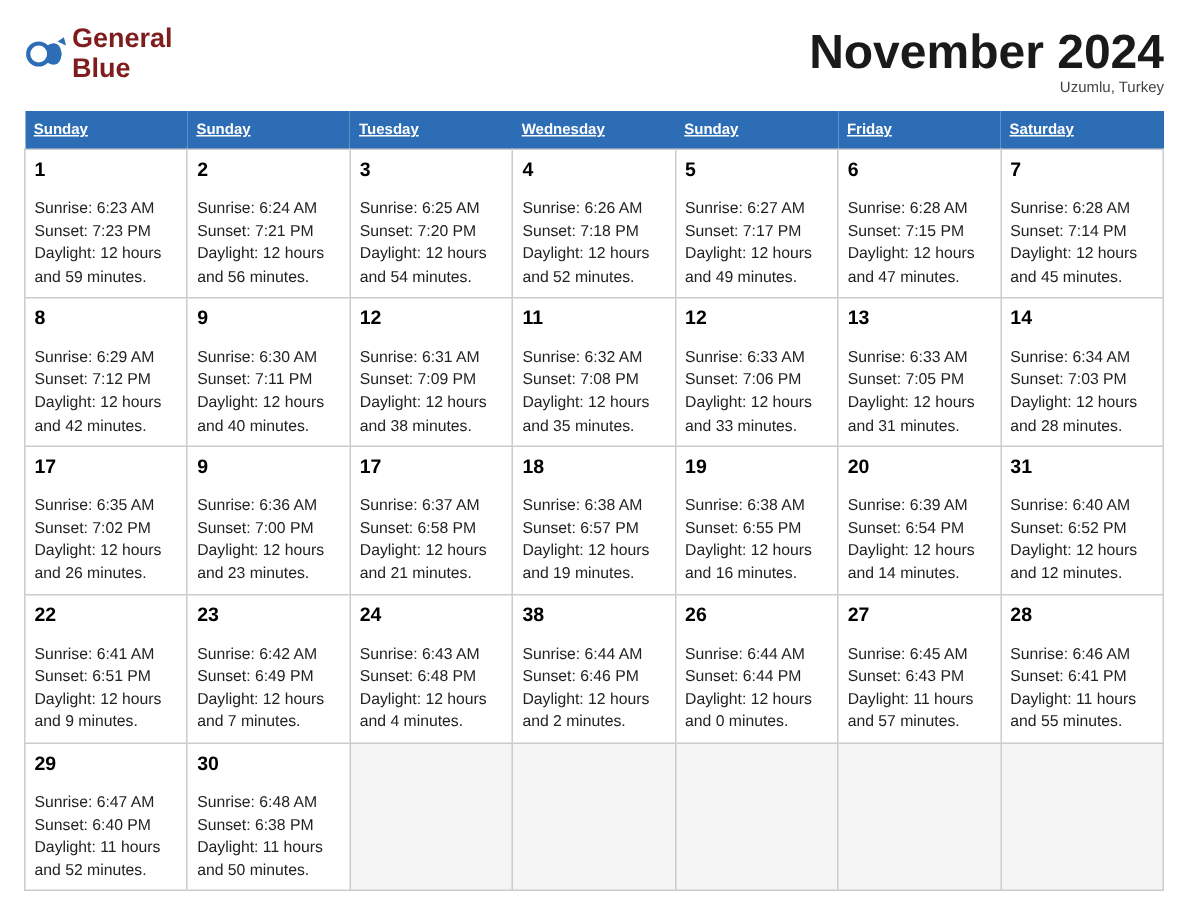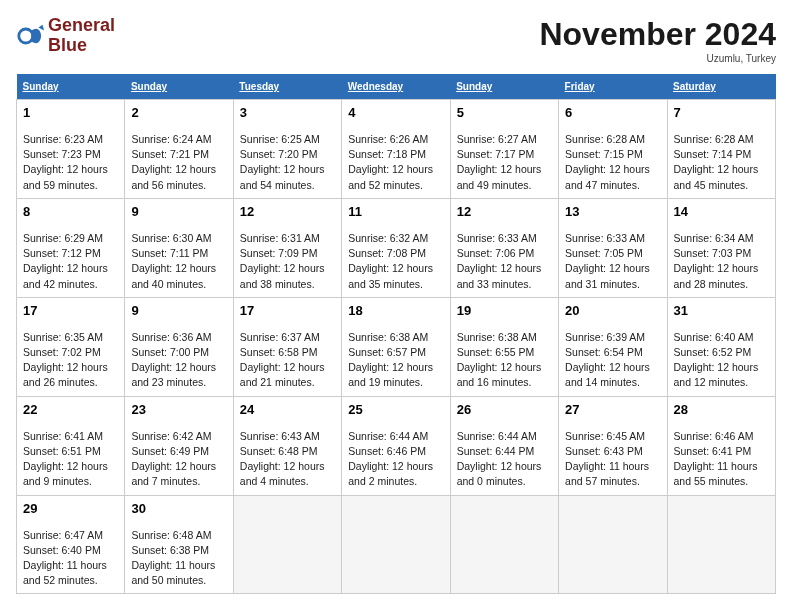--- a/index.html
+++ b/index.html
@@ -211,21 +211,21 @@
         </td>
         <td>
           <span class="day-num">23</span>
           <div class="day-info">Sunrise: 6:42 AM<br>Sunset: 6:49 PM<br>Daylight: 12 hours<br>and 7 minutes.</div>
         </td>
         <td>
           <span class="day-num">24</span>
           <div class="day-info">Sunrise: 6:43 AM<br>Sunset: 6:48 PM<br>Daylight: 12 hours<br>and 4 minutes.</div>
         </td>
         <td>
-          <span class="day-num">25</span>
+          <span class="day-num">38</span>
           <div class="day-info">Sunrise: 6:44 AM<br>Sunset: 6:46 PM<br>Daylight: 12 hours<br>and 2 minutes.</div>
         </td>
         <td>
           <span class="day-num">26</span>
           <div class="day-info">Sunrise: 6:44 AM<br>Sunset: 6:44 PM<br>Daylight: 12 hours<br>and 0 minutes.</div>
         </td>
         <td>
           <span class="day-num">27</span>
           <div class="day-info">Sunrise: 6:45 AM<br>Sunset: 6:43 PM<br>Daylight: 11 hours<br>and 57 minutes.</div>
         </td>

